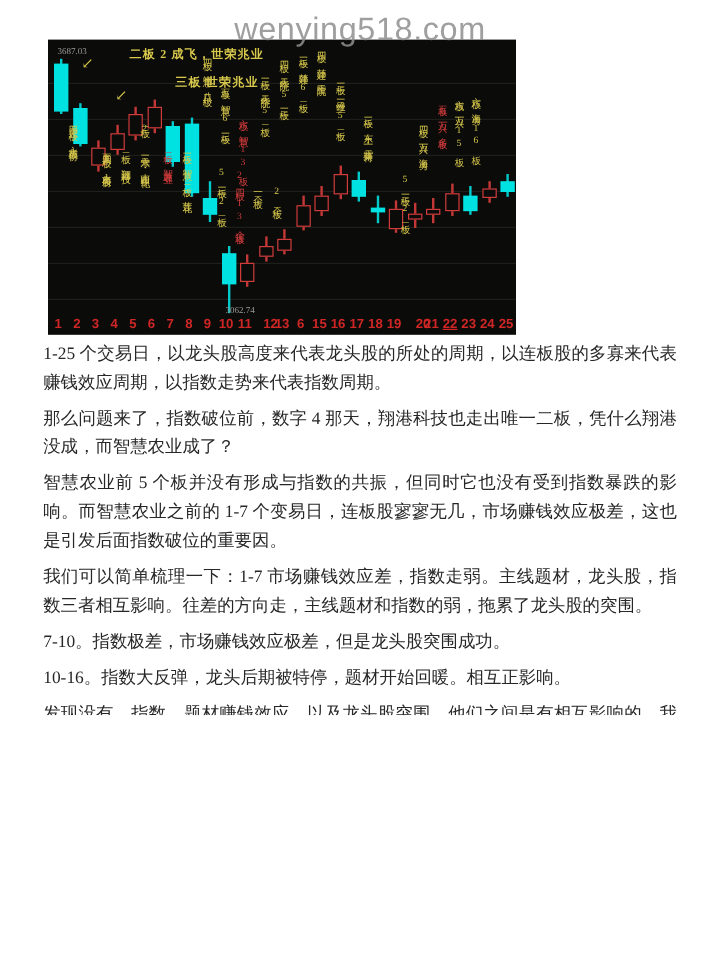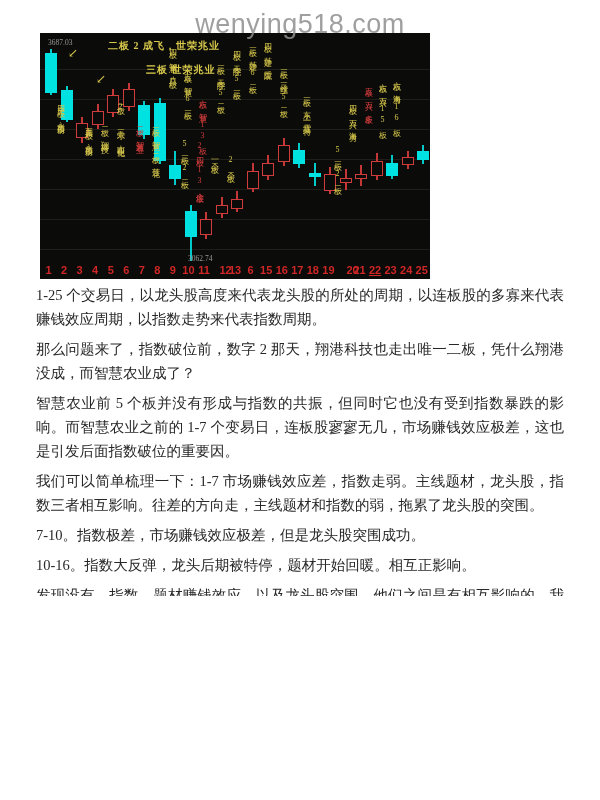--- a/index.html
+++ b/index.html
@@ -146,20 +146,20 @@
       <div class="day" style="left: 305px;">20</div>
       <div class="day" style="left: 312px;">21</div>
       <div class="day" style="left: 327.55px; text-decoration: underline;">22</div>
       <div class="day" style="left: 343.1px;">23</div>
       <div class="day" style="left: 358.65px;">24</div>
       <div class="day" style="left: 374.2px;">25</div>
     </div>
 
   <div class="article" id="article">
       <p class="">1-25 个交易日，以龙头股高度来代表龙头股的所处的周期，以连板股的多寡来代表赚钱效应周期，以指数走势来代表指数周期。</p>
-      <p class="">那么问题来了，指数破位前，数字 2 那天，翔港科技也走出唯一二板，凭什么翔港没成，而智慧农业成了？</p>
+      <p class="">那么问题来了，指数破位前，数字 4 那天，翔港科技也走出唯一二板，凭什么翔港没成，而智慧农业成了？</p>
       <p class="">智慧农业前 5 个板并没有形成与指数的共振，但同时它也没有受到指数暴跌的影响。而智慧农业之前的 1-7 个变易日，连板股寥寥无几，市场赚钱效应极差，这也是引发后面指数破位的重要因。</p>
       <p class="">我们可以简单梳理一下：1-7 市场赚钱效应差，指数走弱。主线题材，龙头股，指数三者相互影响。往差的方向走，主线题材和指数的弱，拖累了龙头股的突围。</p>
       <p class="">7-10。指数极差，市场赚钱效应极差，但是龙头股突围成功。</p>
       <p class="">10-16。指数大反弹，龙头后期被特停，题材开始回暖。相互正影响。</p>
       <p class="">发现没有，指数，题材赚钱效应，以及龙头股突围。他们之间是有相互影响的，我们可以简单梳理一下。有的时候：是指数拖累赚钱效应，又有的时候，是龙头带领指数反弹。</p>
     </div>
 </div>
 
 </body></html>

